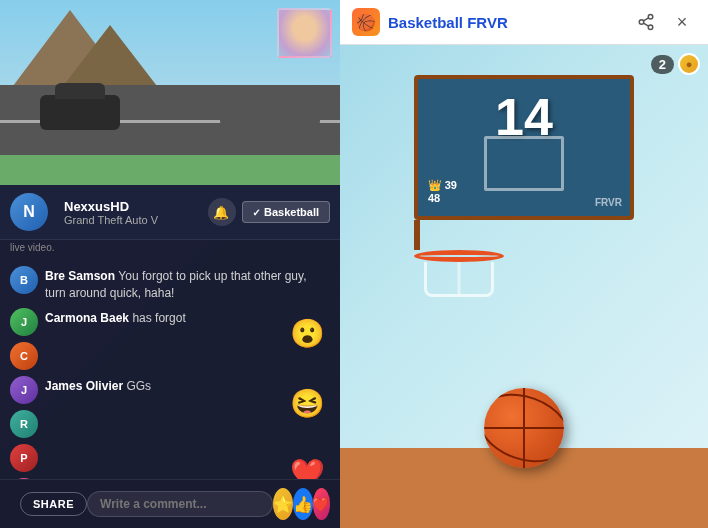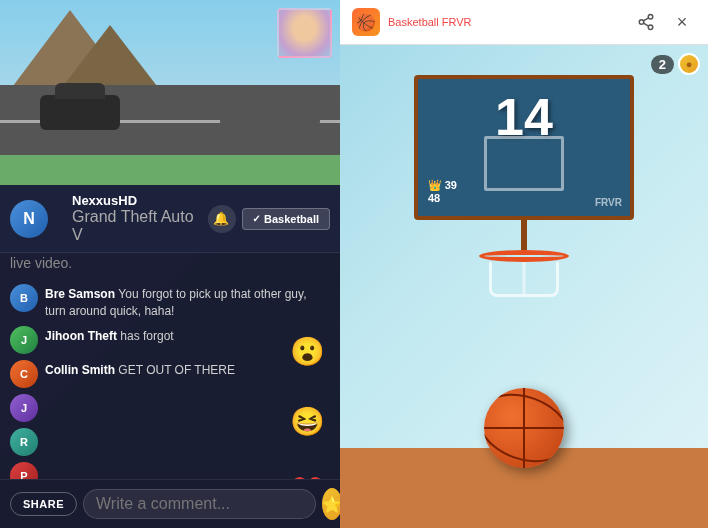--- a/index.html
+++ b/index.html
@@ -158,32 +158,32 @@
       align-items: center;
       justify-content: center;
       color: white;
       font-weight: 900;
       font-size: 16px;
       flex-shrink: 0;
     }
 
     .streamer-details {
       flex: 1;
-      margin-left: 24px;
+      margin-left: 16px;
     }
 
     .streamer-name {
       color: white;
       font-size: 13px;
       font-weight: 700;
     }
 
     .streamer-game {
       color: #aaa;
-      font-size: 16px;
+      font-size: 11px;
     }
 
     .streamer-actions {
       display: flex;
       align-items: center;
       gap: 6px;
     }
 
     .bell-btn {
       width: 28px;
@@ -209,21 +209,21 @@
       padding: 4px 10px;
       cursor: pointer;
       display: flex;
       align-items: center;
       gap: 3px;
     }
 
     .live-badge {
       padding: 2px 6px 4px 10px;
       color: #888;
-      font-size: 14px;
+      font-size: 10px;
     }
 
     
     .chat-messages {
       flex: 1;
       overflow-y: hidden;
       padding: 6px 0;
       position: relative;
     }
 
@@ -266,24 +266,23 @@
       font-size: 28px;
     }
     .reaction-1 { top: 60px; }
     .reaction-2 { top: 130px; }
     .reaction-3 { top: 200px; }
 
     
     .chat-input-bar {
       display: flex;
       align-items: center;
-      padding: 8px 10px;
+      padding: 8px 20px;
       background: rgba(25, 28, 48, 0.98);
       border-top: 1px solid rgba(255,255,255,0.08);
-      gap: 6px;
     }
 
     .share-btn {
       background: transparent;
       border: 1px solid rgba(255,255,255,0.3);
       border-radius: 16px;
       color: white;
       font-size: 11px;
       font-weight: 700;
       padding: 5px 12px;
@@ -291,22 +290,23 @@
       letter-spacing: 0.5px;
     }
 
     .comment-input {
       flex: 1;
       background: rgba(255,255,255,0.08);
       border: 1px solid rgba(255,255,255,0.15);
       border-radius: 16px;
       padding: 5px 12px;
       color: #22c55e;
-      font-size: 16px;
+      font-size: 12px;
       outline: none;
+      font-weight: bold;
     }
 
     .star-btn {
       width: 32px;
       height: 32px;
       border-radius: 50%;
       background: linear-gradient(135deg, #f0c030, #e8a020);
       border: none;
       display: flex;
       align-items: center;
@@ -368,23 +368,23 @@
       border-radius: 6px;
       background: linear-gradient(135deg, #ff6b35, #f7931e);
       display: flex;
       align-items: center;
       justify-content: center;
       font-size: 16px;
     }
 
     .game-title {
       flex: 1;
-      font-size: 11px;
-      font-weight: 400;
-      color: #ef4444;
+      font-size: 15px;
+      font-weight: 700;
+      color: #1d4ed8;
     }
 
     .header-share {
       width: 28px;
       height: 28px;
       display: flex;
       align-items: center;
       justify-content: center;
       cursor: pointer;
       color: #555;
@@ -453,21 +453,21 @@
     }
 
     
     .backboard-container {
       position: absolute;
       top: 30px;
       left: 50%;
       transform: translateX(-50%);
       display: flex;
       flex-direction: column;
-      align-items: center;
+      align-items: flex-start;
     }
 
     .backboard {
       width: 220px;
       height: 145px;
       background: #2a5a7a;
       border: 4px solid #8B4513;
       border-radius: 4px;
       position: relative;
       display: flex;
@@ -688,39 +688,39 @@
           <span class="msg-username">Bre Samson </span>
           <span class="msg-text">You forgot to pick up that other guy, turn around quick, haha!</span>
         </div>
       </div>
 
       <div class="chat-message">
         <div class="user-avatar av-green">
             <span class="av-initial">J</span>
           </div>
         <div class="msg-content">
-          <span class="msg-username">Jihoon Theft </span>
+          <span class="msg-username">Carmona Baek </span>
           <span class="msg-text">has forgot</span>
         </div>
       </div>
 
       <div class="chat-message">
         <div class="user-avatar av-orange">
             <span class="av-initial">C</span>
           </div>
-        <div class="msg-content">
-          <span class="msg-username">Collin Smith </span>
-          <span class="msg-text">GET OUT OF THERE</span>
-        </div>
       </div>
 
       <div class="chat-message">
         <div class="user-avatar av-purple">
             <span class="av-initial">J</span>
           </div>
+        <div class="msg-content">
+          <span class="msg-username">James Olivier </span>
+          <span class="msg-text">GGs</span>
+        </div>
       </div>
 
       <div class="chat-message">
         <div class="user-avatar av-teal">
             <span class="av-initial">R</span>
           </div>
       </div>
 
       <div class="chat-message">
         <div class="user-avatar av-red">

